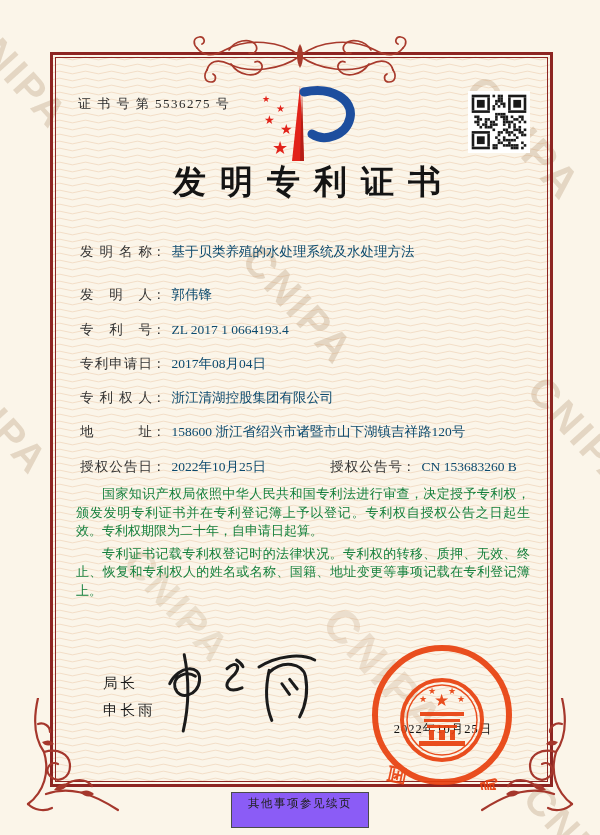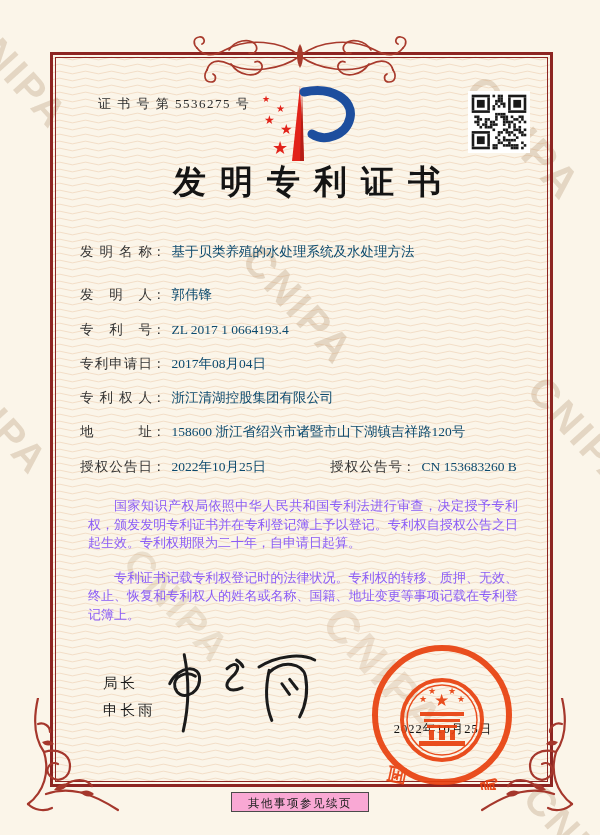--- a/index.html
+++ b/index.html
@@ -19,45 +19,45 @@
   .frame{position:absolute;left:50px;top:52px;width:497px;height:729px;
     border:3px solid #8d2522;z-index:2;}
   .frame-inner{position:absolute;inset:2px;border:1px solid #8d2522;}
   .waves{position:absolute;inset:0;overflow:hidden;}
   
   .orn-top{position:absolute;left:185px;top:30px;z-index:3;}
   .corner{position:absolute;z-index:3;}
   .corner.bl{left:24px;top:698px;}
   .corner.br{left:481px;top:698px;transform:scaleX(-1);}
   
-  .cert-no{position:absolute;left:78px;top:95px;font-size:13px;letter-spacing:1.5px;z-index:4;margin-left:20px;}
+  .cert-no{position:absolute;left:78px;top:95px;font-size:13px;letter-spacing:1.5px;z-index:4;}
   .logo{position:absolute;left:234px;top:84px;z-index:4;}
   .qr{position:absolute;left:468px;top:91px;z-index:4;}
   .title{position:absolute;left:0;right:0;top:160px;text-align:center;
     font-size:33px;font-weight:bold;letter-spacing:14px;padding-left:28px;
     color:#141414;z-index:4;}
   .row{position:absolute;left:80px;font-size:13.5px;z-index:4;white-space:nowrap;color:#333;}
   .jlabel{display:inline-flex;justify-content:space-between;width:72px;vertical-align:bottom;color:#333;}
   .colon{margin-right:6px;}
   .row .val{color:#0c4a6e;}
   .paras{position:absolute;left:72px;top:481px;width:462px;z-index:4;}
-  .paras p{margin:16px;font-size:13px;line-height:18.6px;text-align:justify;text-indent:2em;color:#8b5cf6;}
+  .paras p{margin:4px;font-size:13px;line-height:18.6px;text-align:justify;text-indent:2em;color:#15803d;}
   .director{position:absolute;left:103px;z-index:4;
     font-family:"Liberation Sans","DejaVu Sans",sans-serif;font-size:14.5px;
     letter-spacing:3px;color:#1d1d1d;}
   .dir-title{top:674px;}
   .dir-name{top:701px;}
   .signature{position:absolute;left:152px;top:640px;z-index:4;}
   .seal-date{position:absolute;left:368px;top:721px;width:150px;text-align:center;
     font-size:12.5px;color:#111;z-index:4;letter-spacing:1px;}
   .seal{position:absolute;left:367px;top:640px;z-index:5;opacity:.92;}
   .page-info{position:absolute;left:0;right:0;top:755px;text-align:center;
     font-size:11.5px;letter-spacing:2px;color:#333;z-index:4;}
   .cont-box{position:absolute;left:50%;top:792px;transform:translateX(-50%);
-    border:1px solid #4a4a4a;background:#f9a8d4;padding:3px 16px 0;
+    border:1px solid #4a4a4a;background:#8b5cf6;padding:3px 16px 16px;
     font-size:11.5px;letter-spacing:1.5px;color:#222;z-index:4;white-space:nowrap;}
 </style>
 </head>
 <body>
 
 <div class="page">
 
   <span class="wm" style="left:-14px;top:6px;font-size:40px;">CNIPA</span>
   <span class="wm" style="left:492px;top:66px;font-size:44px;">CNIPA</span>
   <span class="wm" style="left:268px;top:236px;font-size:42px;">CNIPA</span>

